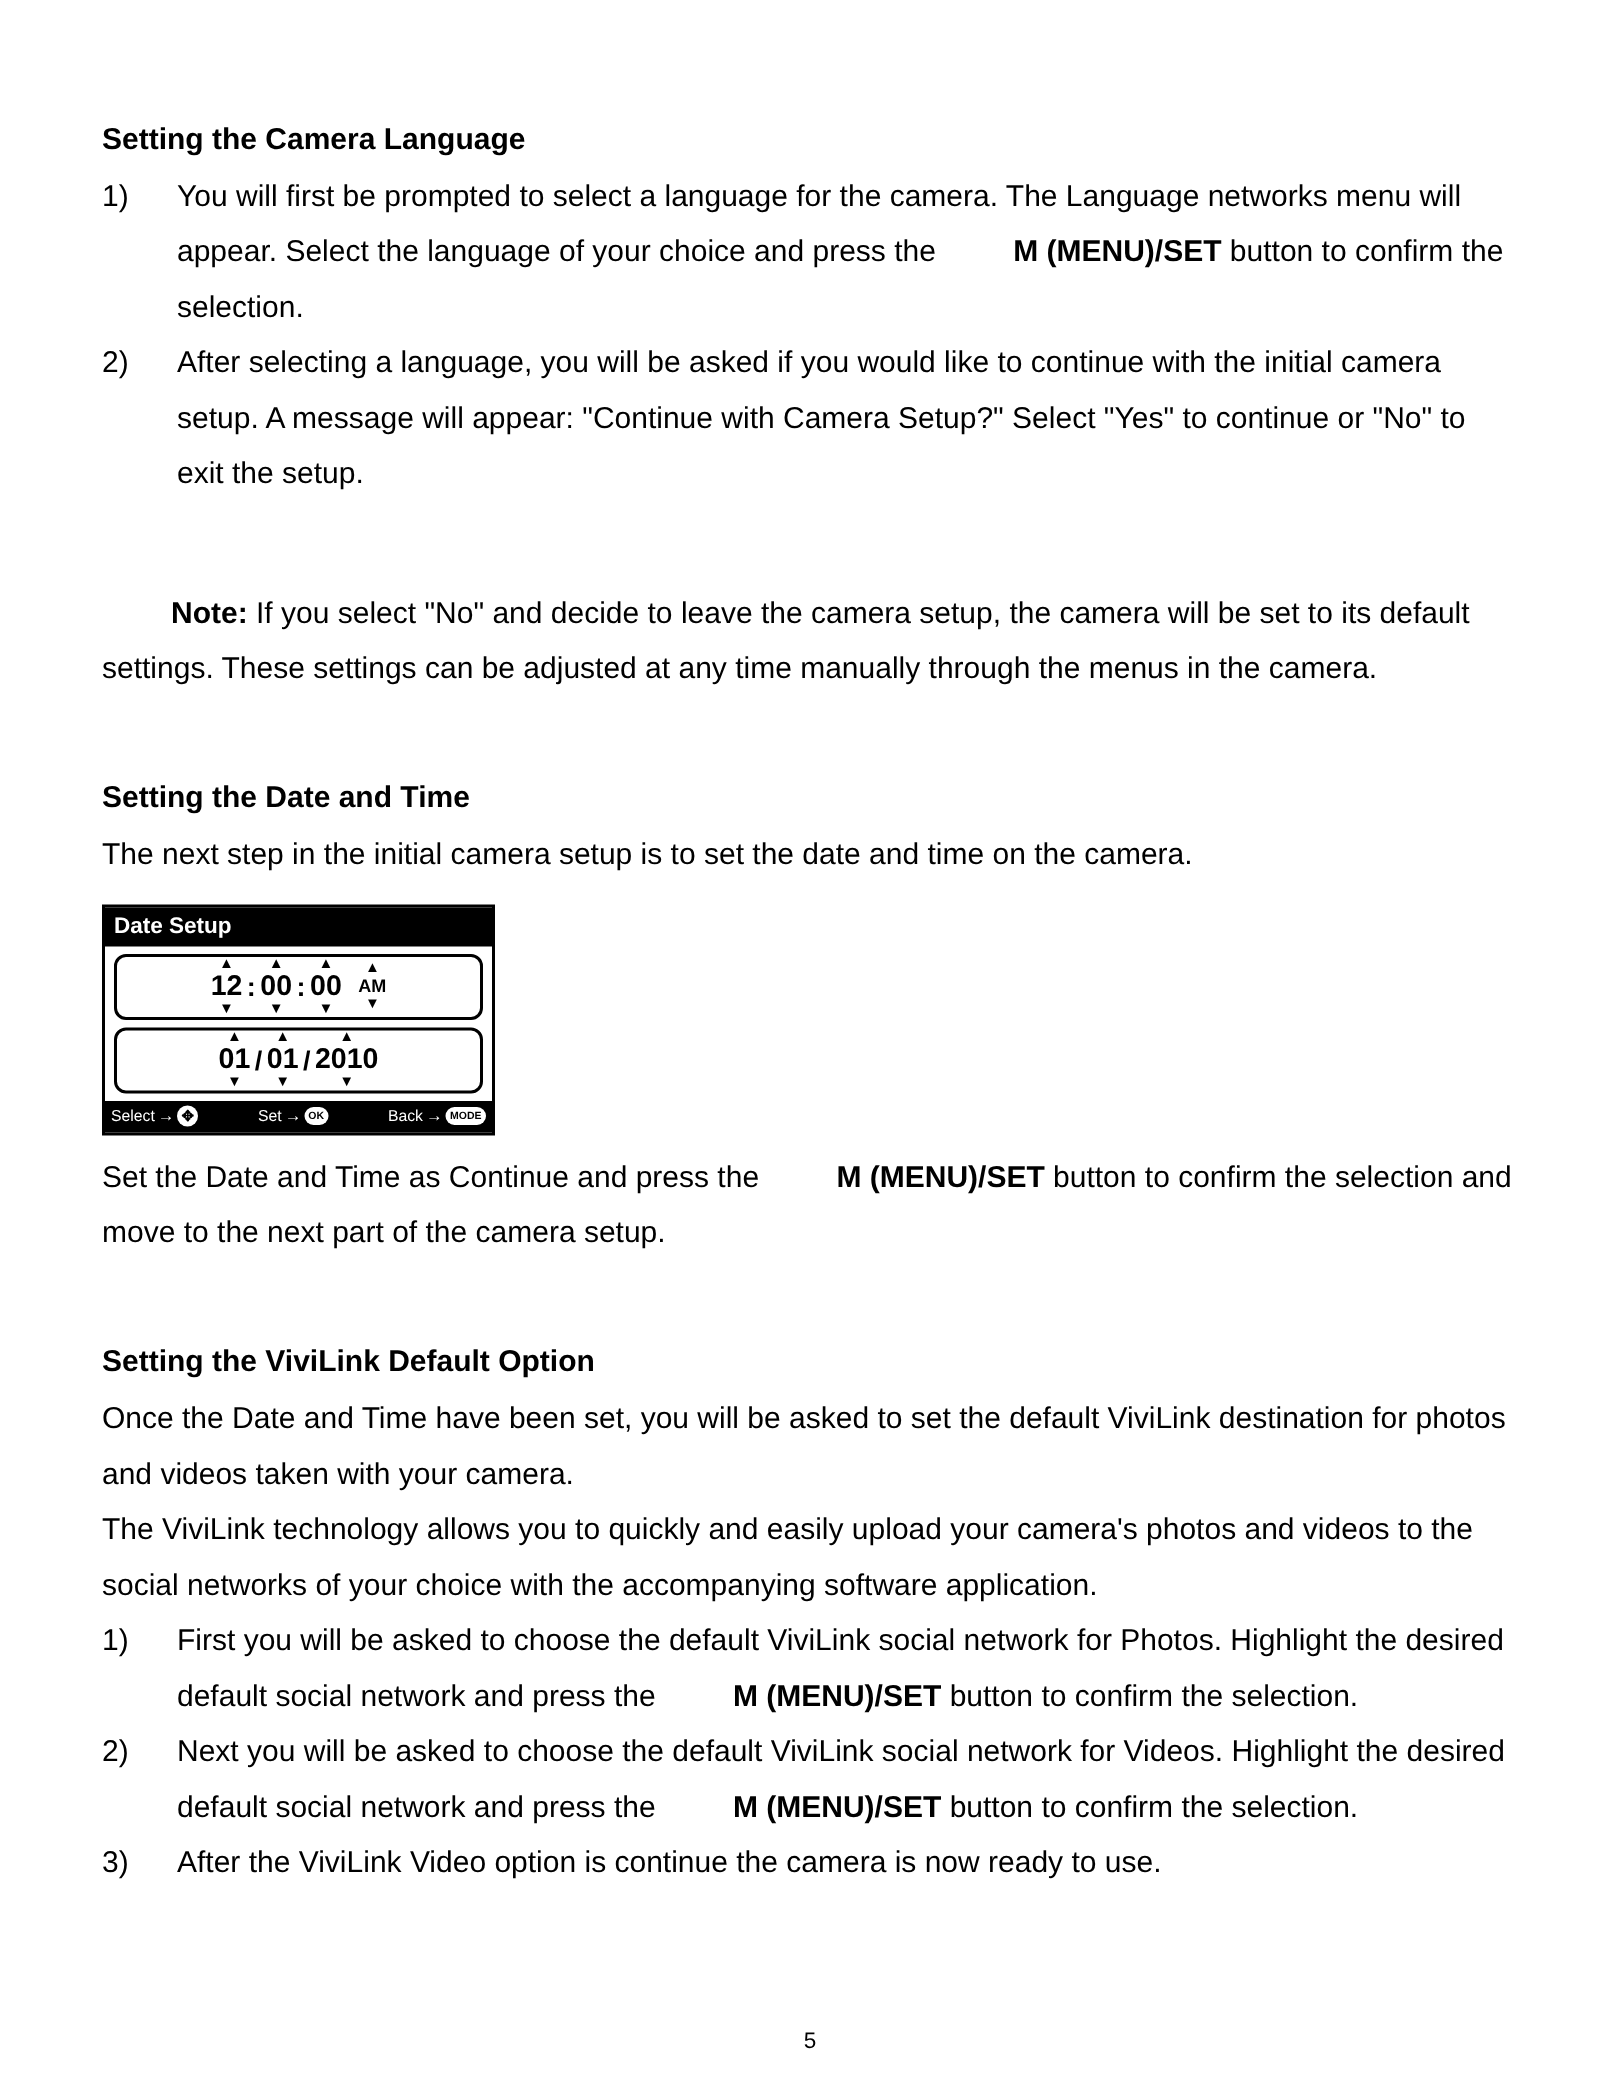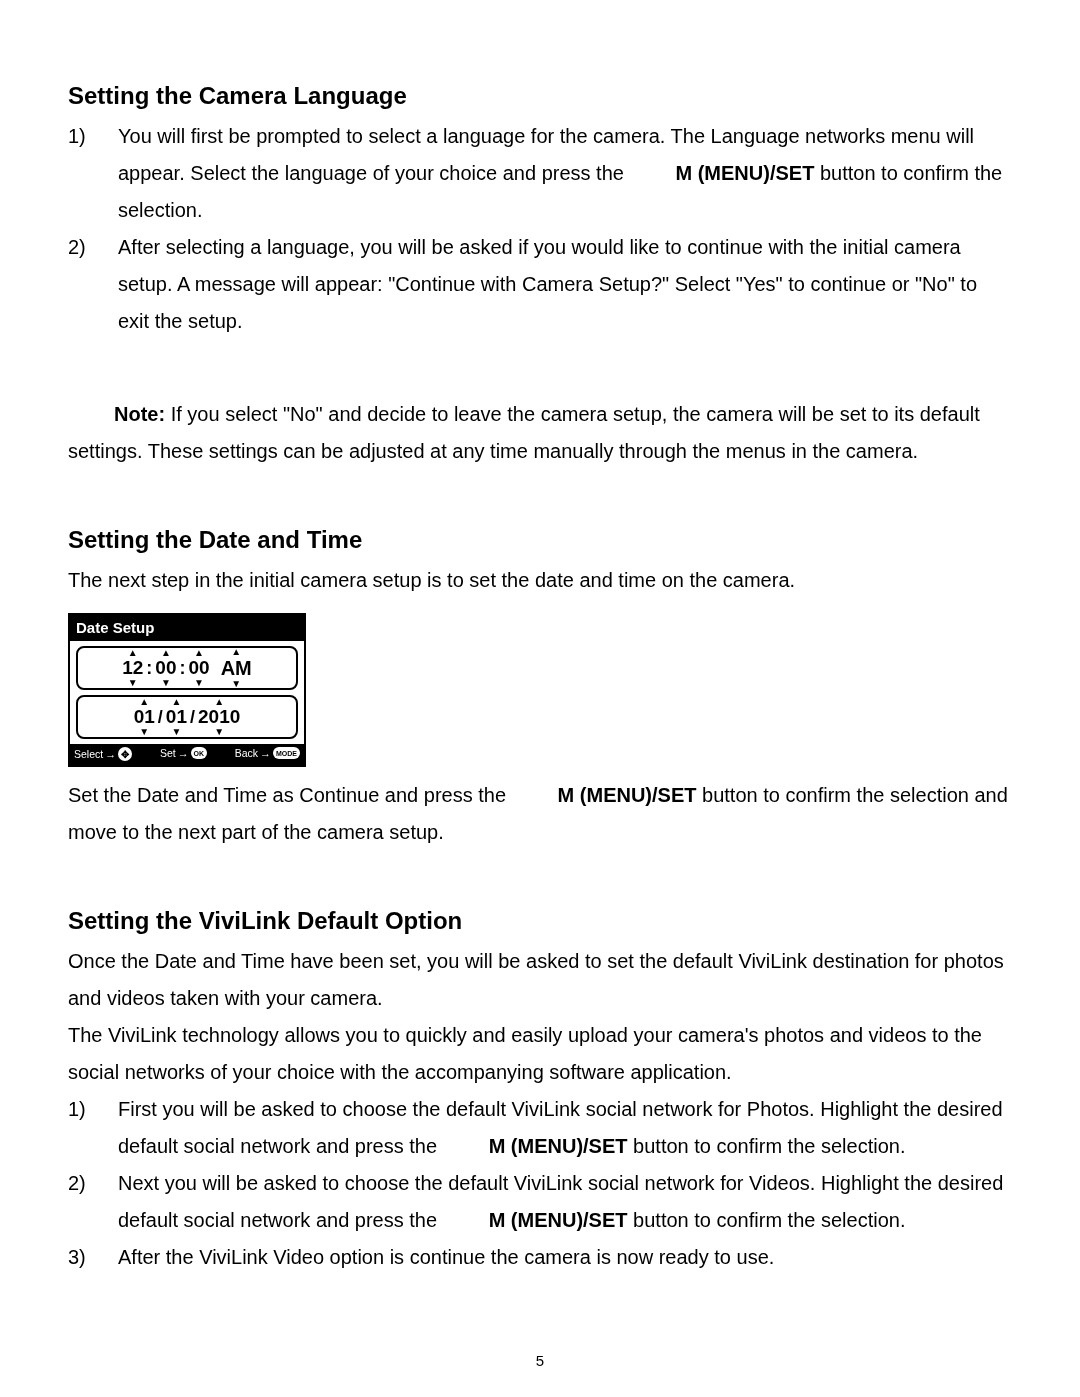--- a/index.html
+++ b/index.html
@@ -6,21 +6,21 @@
   body {
     width: 1080px;
     height: 1397px;
     background: #fff;
     font-family: Arial, Helvetica, sans-serif;
     color: #000;
     padding: 82px 68px 30px 68px;
     position: relative;
   }
   h2 {
-    font-size: 24px;
+    font-size: 20px;
     font-weight: bold;
     margin-bottom: 8px;
   }
   p, li {
     font-size: 20px;
     line-height: 1.85;
   }
   ol {
     list-style: none;
     padding: 0;
@@ -32,21 +32,21 @@
   }
   li .num { flex: 0 0 auto; width: 28px; }
   li .body { flex: 1; }
   b { font-weight: bold; padding-left: 46px; }
   .para { margin-bottom: 0; }
   .section-gap { height: 56px; }
 
   
   .ds-wrap {
     border: 2px solid #000;
-    width: 238px;
+    width: 262px;
     background: #fff;
     margin: 14px 0 10px 0;
   }
   .ds-header {
     background: #000;
     color: #fff;
     font-weight: bold;
     font-size: 15px;
     padding: 4px 6px 5px 6px;
   }
@@ -69,29 +69,29 @@
     line-height: 0.55;
     margin: 0 0px;
   }
   .ds-arrow-up, .ds-arrow-down {
     font-size: 10px;
     line-height: 1;
   }
   .ds-val { font-size: 19px; line-height: 1.1; }
   .ds-row { display: flex; align-items: center; gap: 2px; }
   .ds-sep { font-size: 18px; margin: 0 1px; }
-  .ds-ampm { font-size: 20px; }
+  .ds-ampm { font-size: 12px; }
 
   .ds-footer {
     background: #000;
     color: #fff;
     font-size: 10.5px;
     padding: 3px 4px 4px 4px;
     display: flex;
-    align-items: flex-start;
+    align-items: center;
     gap: 4px;
     justify-content: space-between;
   }
   .ds-footer .grp { display: inline-flex; align-items: center; gap: 2px; }
   .ds-arrow-r { font-size: 11px; }
   .ds-pad {
     width: 14px; height: 14px; border-radius: 50%; background: #fff; color: #000;
     display: inline-flex; align-items: center; justify-content: center; font-size: 9px; font-weight: bold;
     position: relative;
   }

